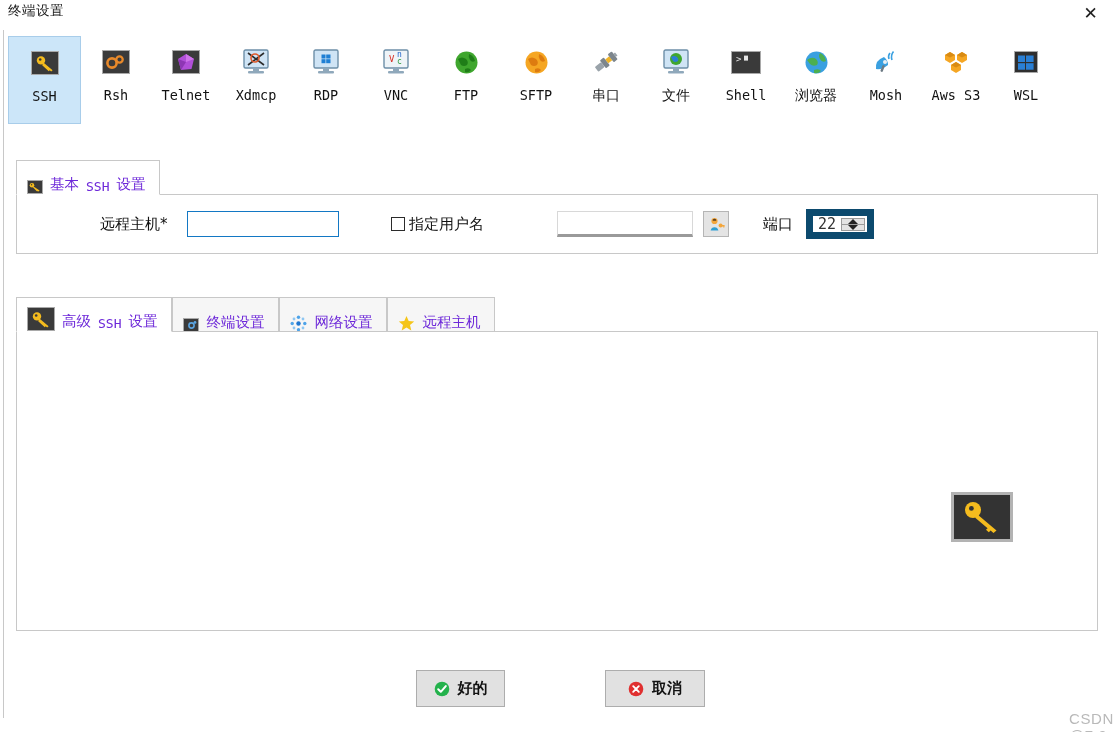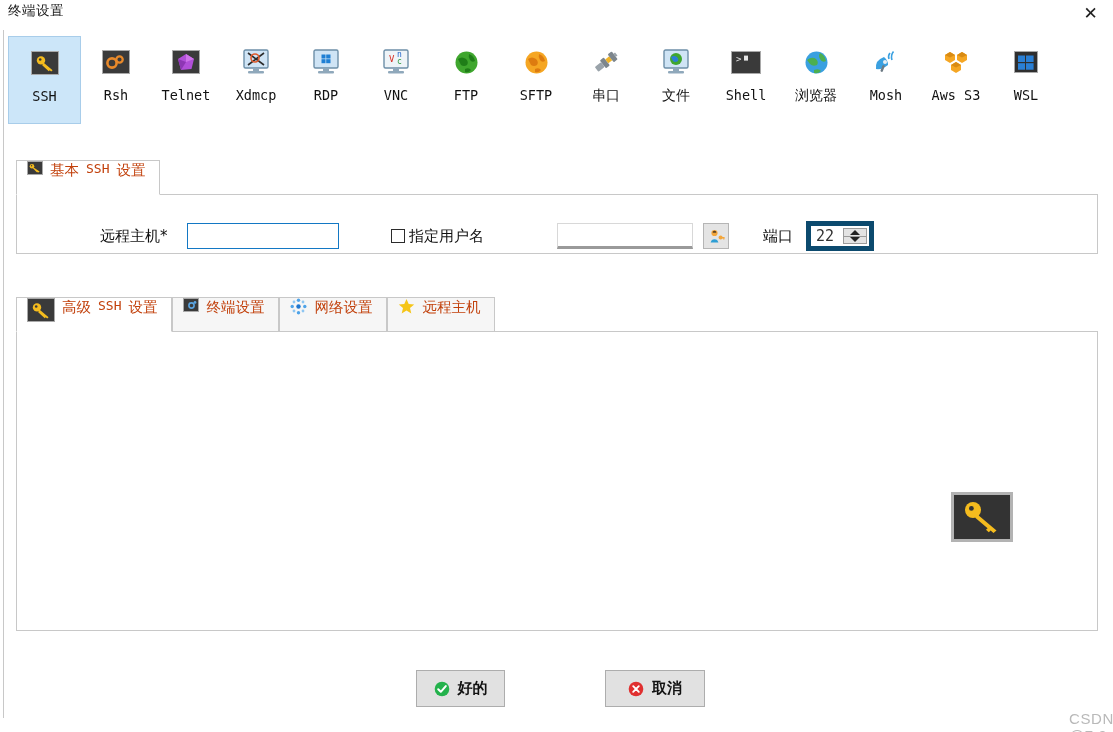--- a/index.html
+++ b/index.html
@@ -84,22 +84,22 @@
     position: absolute; left: 16px; top: 160px;
     width: 1082px; height: 100px;
   }
   .tabstrip {
     position: relative; height: 35px;
     display: flex; align-items: flex-end;
   }
   .tab {
     height: 35px;
     padding: 0 14px 0 10px;
-    display: flex; align-items: flex-start; gap: 7px;
-    font-size: 14.5px; color: #c2410c;
+    display: flex; align-items: flex-end; gap: 7px;
+    font-size: 14.5px; color: #6d28d9;
     font-family: "DejaVu Sans", sans-serif;
     background: #f6f6f6;
     border: 1px solid #c8c8c8;
     border-bottom: none;
     cursor: pointer;
     white-space: nowrap;
   }
   .tab.active {
     background: #ffffff;
     border-bottom: 1px solid #ffffff;
@@ -107,21 +107,21 @@
   }
   .tab-mono { font-family: "DejaVu Sans Mono", monospace; font-size: 13px; }
   .tabbody {
     border: 1px solid #c8c8c8;
     background: #ffffff;
     margin-top: -1px;
     position: relative;
   }
   .tabbody1 { height: 60px; }
   .row1 {
-    position: absolute; left: 0; top: 12px;
+    position: absolute; left: 0; top: 0;
     width: 100%; height: 100%;
     display: flex; align-items: center;
   }
   .lbl {
     font-size: 15px; color: #111;
     font-family: "DejaVu Sans", sans-serif;
     white-space: nowrap;
   }
   .field-host {
     width: 152px; height: 26px;
@@ -149,21 +149,21 @@
   }
   .user-btn {
     width: 26px; height: 26px;
     background: #e4e4e4;
     border: 1px solid #b5b5b5;
     display: flex; align-items: center; justify-content: center;
     cursor: pointer;
   }
   .spin {
     width: 68px; height: 30px;
-    border: 5px solid #0c4a6e;
+    border: 7px solid #0c4a6e;
     background: #fff;
     display: flex; align-items: stretch;
   }
   .spin-val {
     flex: 1; display: flex; align-items: center;
     padding-left: 5px; font-size: 15px; color: #333;
     font-family: "DejaVu Sans Mono", monospace;
   }
   .spin-arrows { width: 26px; display: flex; flex-direction: column; padding: 2px 2px 2px 0; }
   .spin-arrow {

